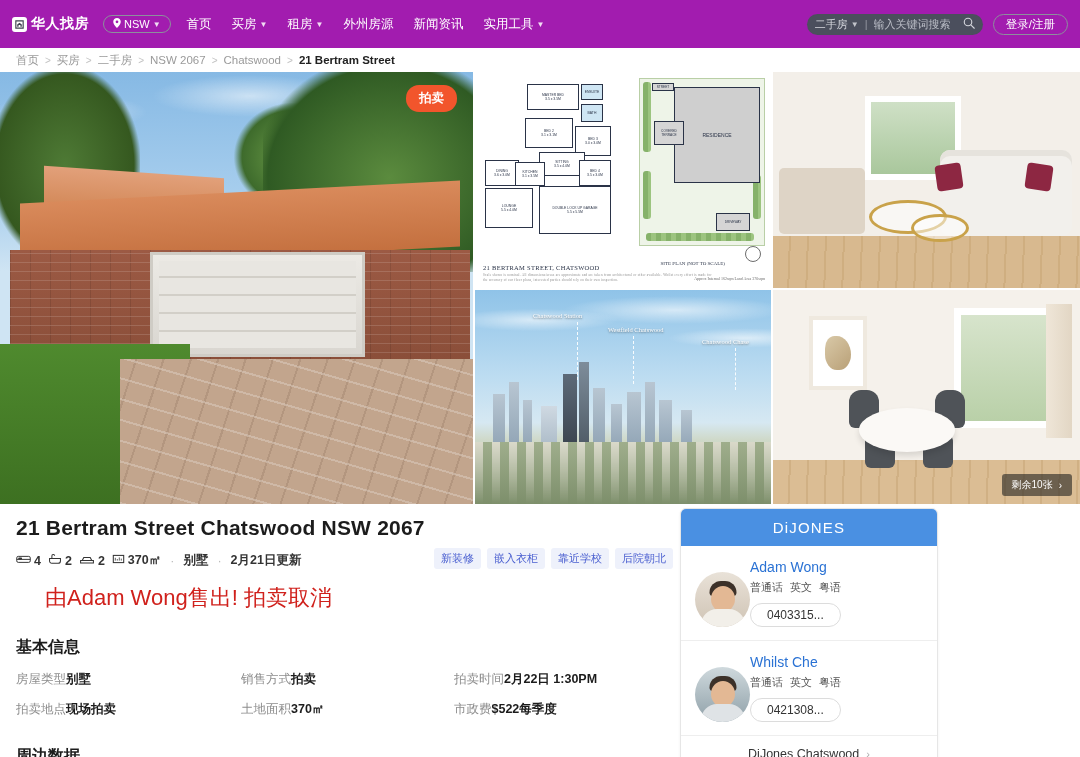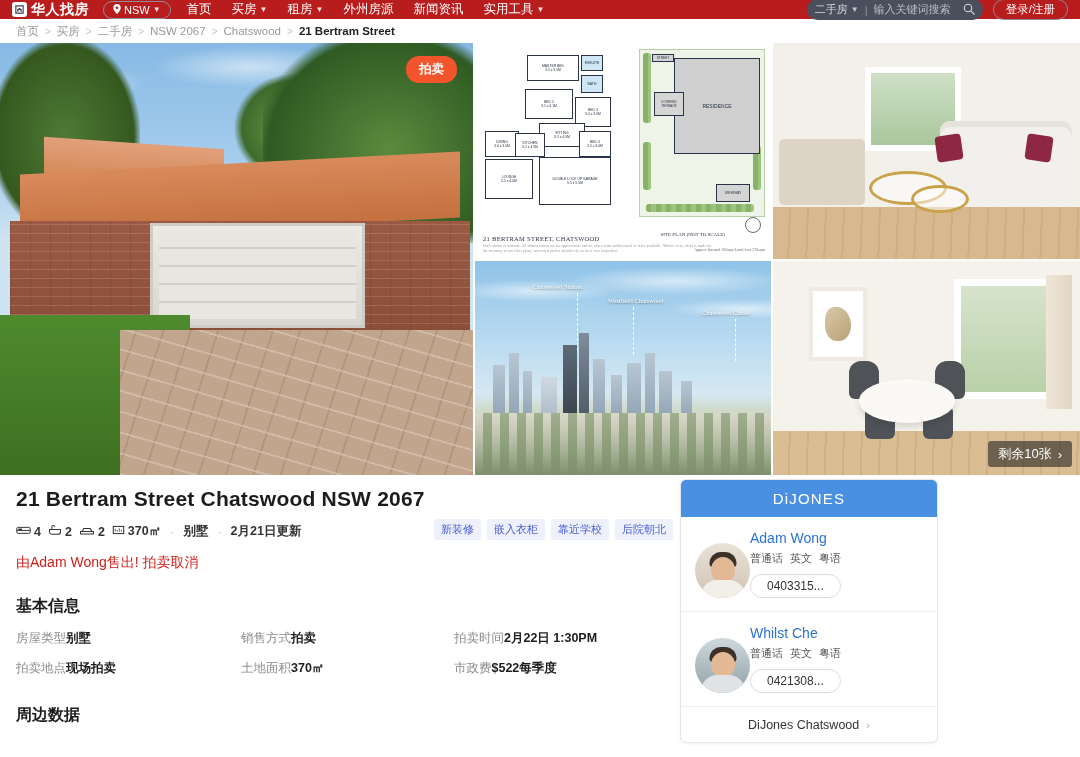--- a/index.html
+++ b/index.html
@@ -4,21 +4,21 @@
 <style>
   * { box-sizing: border-box; margin: 0; padding: 0; }
   html, body {
     width: 1080px; height: 757px;
     font-family: "Liberation Sans", "DejaVu Sans", sans-serif;
     background: #fff; color: #222; overflow: hidden;
   }
 
   
   .header {
-    height: 19px; background: #b91c1c;
+    height: 48px; background: #a21caf;
     display: flex; align-items: center; padding: 0 12px;
     color: #fff; font-size: 12.5px; position: relative;
   }
   .logo { display: flex; align-items: center; gap: 4px; margin-right: 14px; }
   .logo-mark {
     width: 15px; height: 15px; background: #fff; border-radius: 3px;
     display: flex; align-items: center; justify-content: center;
   }
   .logo-mark svg { display: block; }
   .logo-text { font-size: 14px; font-weight: bold; letter-spacing: .5px; }
@@ -106,21 +106,21 @@
   }
   .gallery-tabs {
     position: absolute; left: 112px; bottom: 12px; display: flex; gap: 10px;
   }
   .g-tab {
     background: rgba(255,255,255,.92); color: #3a3a3a; font-size: 11.5px;
     padding: 4px 13px; border-radius: 11px;
   }
   .badge-more {
     position: absolute; right: 8px; bottom: 8px;
-    background: rgba(40,38,36,.62); color: #fff; font-size: 13px;
+    background: rgba(40,38,36,.62); color: #fff; font-size: 10px;
     padding: 4px 10px; border-radius: 3px; display: flex; gap: 6px; align-items: center;
   }
 
   
   .fp { width: 100%; height: 100%; background: #fff; position: relative; padding: 6px; }
   .fp-grid { display: flex; gap: 6px; height: 168px; }
   .fp-left, .fp-right { position: relative; }
   .fp-left { width: 152px; }
   .fp-right { flex: 1; background: #eef4e8; border: 1px solid #b9cfa6; position: relative; }
   .room {
@@ -210,21 +210,21 @@
     font-size: 12.5px; color: #333; position: relative;
   }
   .spec { display: flex; align-items: center; gap: 3px; }
   .dot-sep { color: #bbb; margin: 0 2px; }
   .spec b { font-weight: bold; }
   .tags { position: absolute; left: 418px; top: -4px; display: flex; gap: 6px; }
   .tag {
     background: #eef1fb; color: #4a5fd0; font-size: 11px;
     padding: 3px 7px; border-radius: 3px; white-space: nowrap;
   }
-  .sold { margin-top: 14px; font-size: 14px; color: #d0211c; }
+  .sold { margin-top: 14px; font-size: 22px; color: #d0211c; margin-left: 29px; }
   .sec-title { margin-top: 24px; font-size: 16px; font-weight: bold; color: #1c1c1c; }
   .info-grid {
     margin-top: 13px; display: grid; grid-template-columns: 225px 213px 1fr;
     row-gap: 13px; font-size: 12.5px;
   }
   .info-cell { display: flex; gap: 0; }
   .info-k { color: #8d8d8d; white-space: nowrap; }
   .info-v { color: #1c1c1c; font-weight: bold; }
   .sec-title2 { margin-top: 28px; font-size: 16px; font-weight: bold; color: #1c1c1c; }
 

